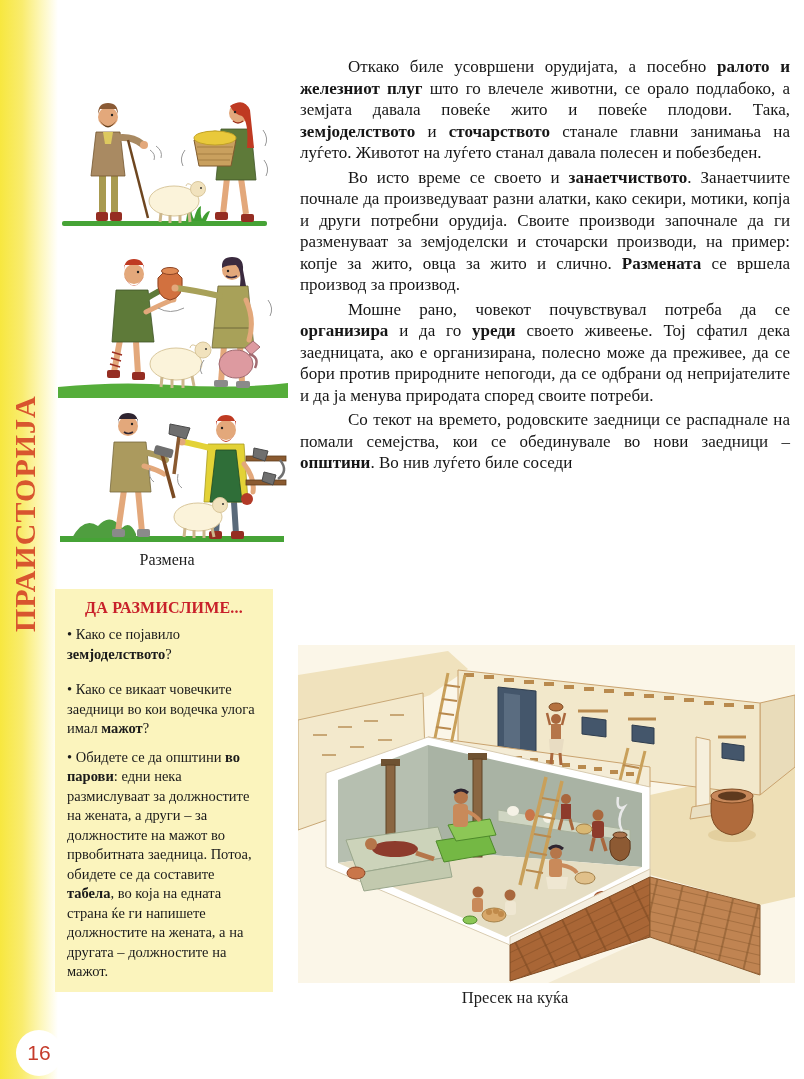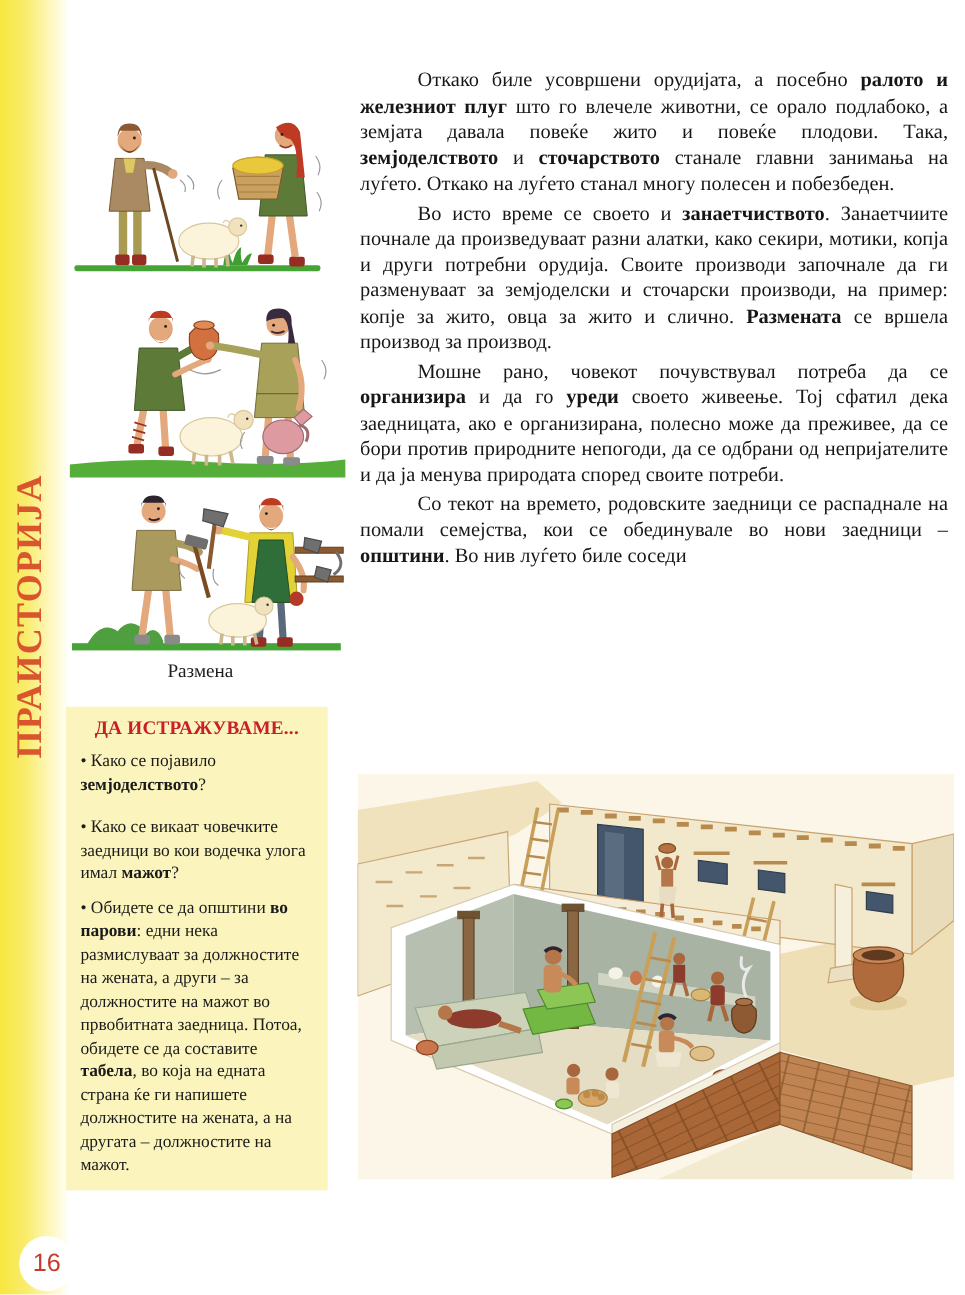--- a/index.html
+++ b/index.html
@@ -205,31 +205,31 @@
         <line x1="154" y1="126" x2="156" y2="135" stroke="#cdb78c" stroke-width="3"></line>
         <circle cx="162" cy="103" r="7.5" fill="#f1e2bd" stroke="#d9c79c"></circle>
         <circle cx="165" cy="102" r="1" fill="#333"></circle>
       </g>
     </svg>
   </figure>
 
   <div class="illus-caption">Размена</div>
 
   <aside class="box" id="think-box">
-    <h3>ДА ИСТРАЖУВАМЕ...</h3>
+    <h3>ДА РАЗМИСЛИМЕ...</h3>
     <p><span>• Како се појавило </span><b>земјоделството</b><span>?</span></p>
   </aside>
 
   <aside class="box" id="research-box">
     <p><span>• Како се викаат човечките заедници во кои водечка улога имал </span><b>мажот</b><span>?</span></p>
     <p><span>• Обидете се да општини </span><b>во парови</b><span>: едни нека размислуваат за должностите на жената, а други – за должностите на мажот во првобитната заедница. Потоа, обидете се да составите </span><b>табела</b><span>, во која на едната страна ќе ги напишете должностите на жената, а на другата – должностите на мажот.</span></p>
   </aside>
 
   <main class="main">
-    <p class="para"><span>Откако биле усовршени орудијата, а посебно </span><b>ралото и железниот плуг</b><span> што го влечеле животни, се орало подлабоко, а земјата давала повеќе жито и повеќе плодови. Така, </span><b>земјоделството</b><span> и </span><b>сточарството</b><span> станале главни занимања на луѓето. Откако на луѓето станал многу полесен и побезбеден.</span></p>
+    <p class="para"><span>Откако биле усовршени орудијата, а посебно </span><b>ралото и железниот плуг</b><span> што го влечеле животни, се орало подлабоко, а земјата давала повеќе жито и повеќе плодови. Така, </span><b>земјоделството</b><span> и </span><b>сточарството</b><span> станале главни занимања на луѓето. Животот на луѓето станал давала полесен и побезбеден.</span></p>
     <p class="para"><span>Во исто време се своето и </span><b>занаетчиството</b><span>. Занаетчиите почнале да произведуваат разни алатки, како секири, мотики, копја и други потребни орудија. Своите производи започнале да ги разменуваат за земјоделски и сточарски производи, на пример: копје за жито, овца за жито и слично. </span><b>Размената</b><span> се вршела производ за производ.</span></p>
     <p class="para"><span>Мошне рано, човекот почувствувал потреба да се </span><b>организира</b><span> и да го </span><b>уреди</b><span> своето живеење. Тој сфатил дека заедницата, ако е организирана, полесно може да преживее, да се бори против природните непогоди, да се одбрани од непријателите и да ја менува природата според своите потреби.</span></p>
     <p class="para"><span>Со текот на времето, родовските заедници се распаднале на помали семејства, кои се обединувале во нови заедници – </span><b>општини</b><span>. Во нив луѓето биле соседи</span></p>
   </main>
 
   <figure class="house">
     <svg viewBox="0 0 497 338">
       <defs>
         <pattern id="brickA" width="26" height="9" patternUnits="userSpaceOnUse" patternTransform="rotate(-26)">
           <rect width="26" height="9" fill="#a96636"></rect>
@@ -350,17 +350,18 @@
 
       <path d="M398,92 L412,95 L412,162 L398,165 Z" fill="#f6efdc" stroke="#c9a26e"></path>
       <path d="M394,162 L416,158 L418,170 L392,174 Z" fill="#eadfc2" stroke="#c9a26e"></path>
       <ellipse cx="434" cy="190" rx="24" ry="7" fill="#e3cf9e"></ellipse>
       <path d="M414,152 Q408,186 434,190 Q460,186 454,152 Z" fill="#b06b3c" stroke="#7e4a22"></path>
       <ellipse cx="434" cy="151" rx="21" ry="7" fill="#c8885a" stroke="#7e4a22"></ellipse>
       <ellipse cx="434" cy="151" rx="14" ry="4.5" fill="#5f3a1e"></ellipse>
     </svg>
   </figure>
 
+  <div class="house-caption">Пресек на куќа</div>
 
   <div class="page-num">
     <span>16</span>
   </div>
 </div>
 
 </body></html>

